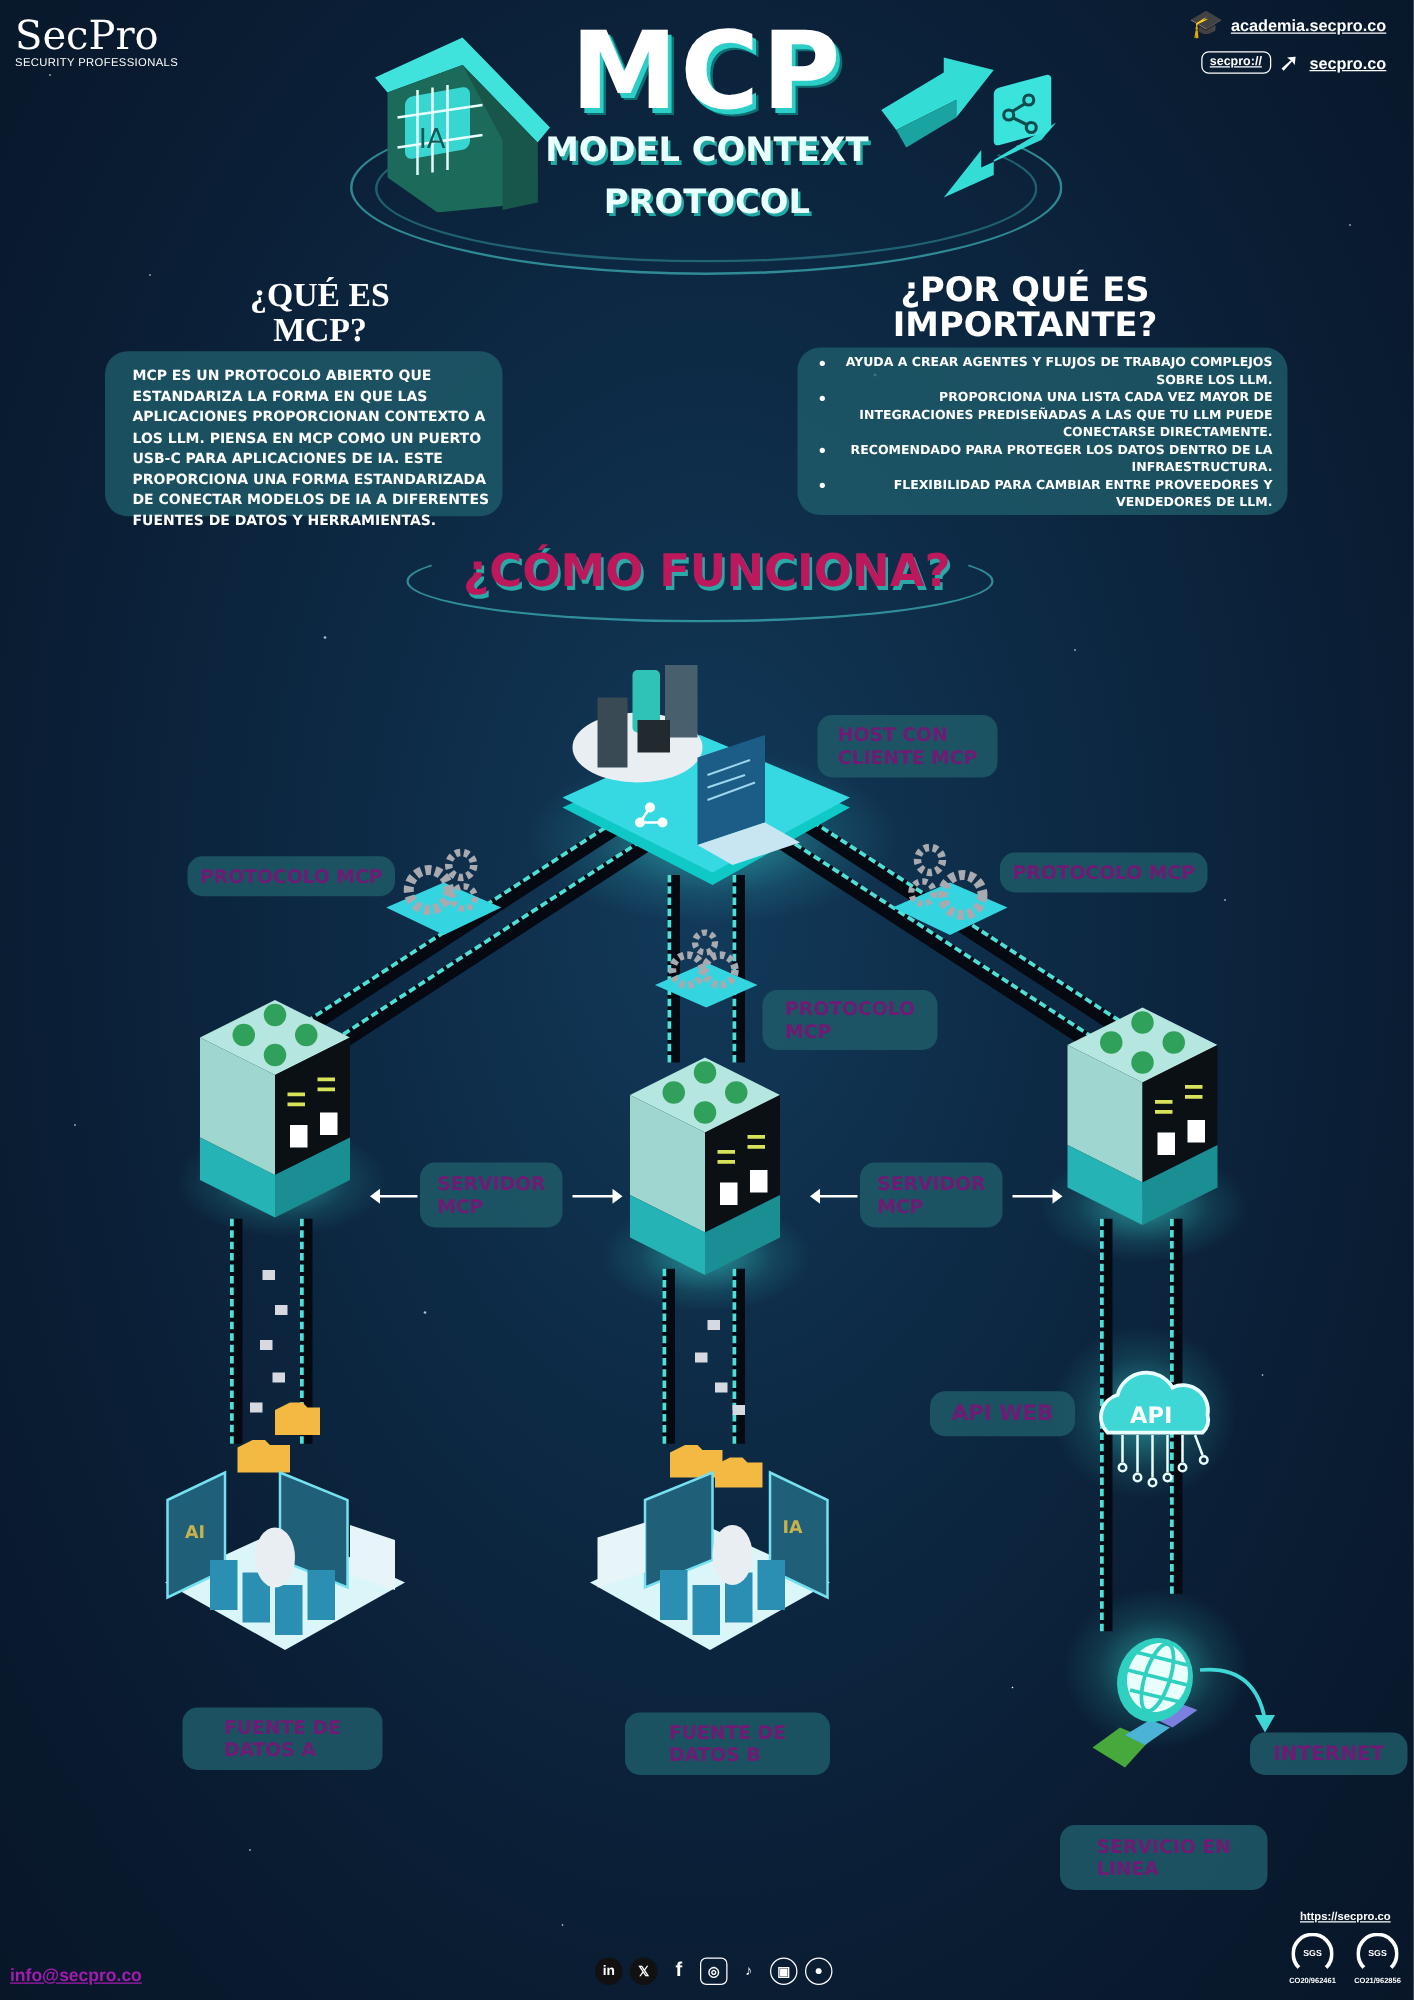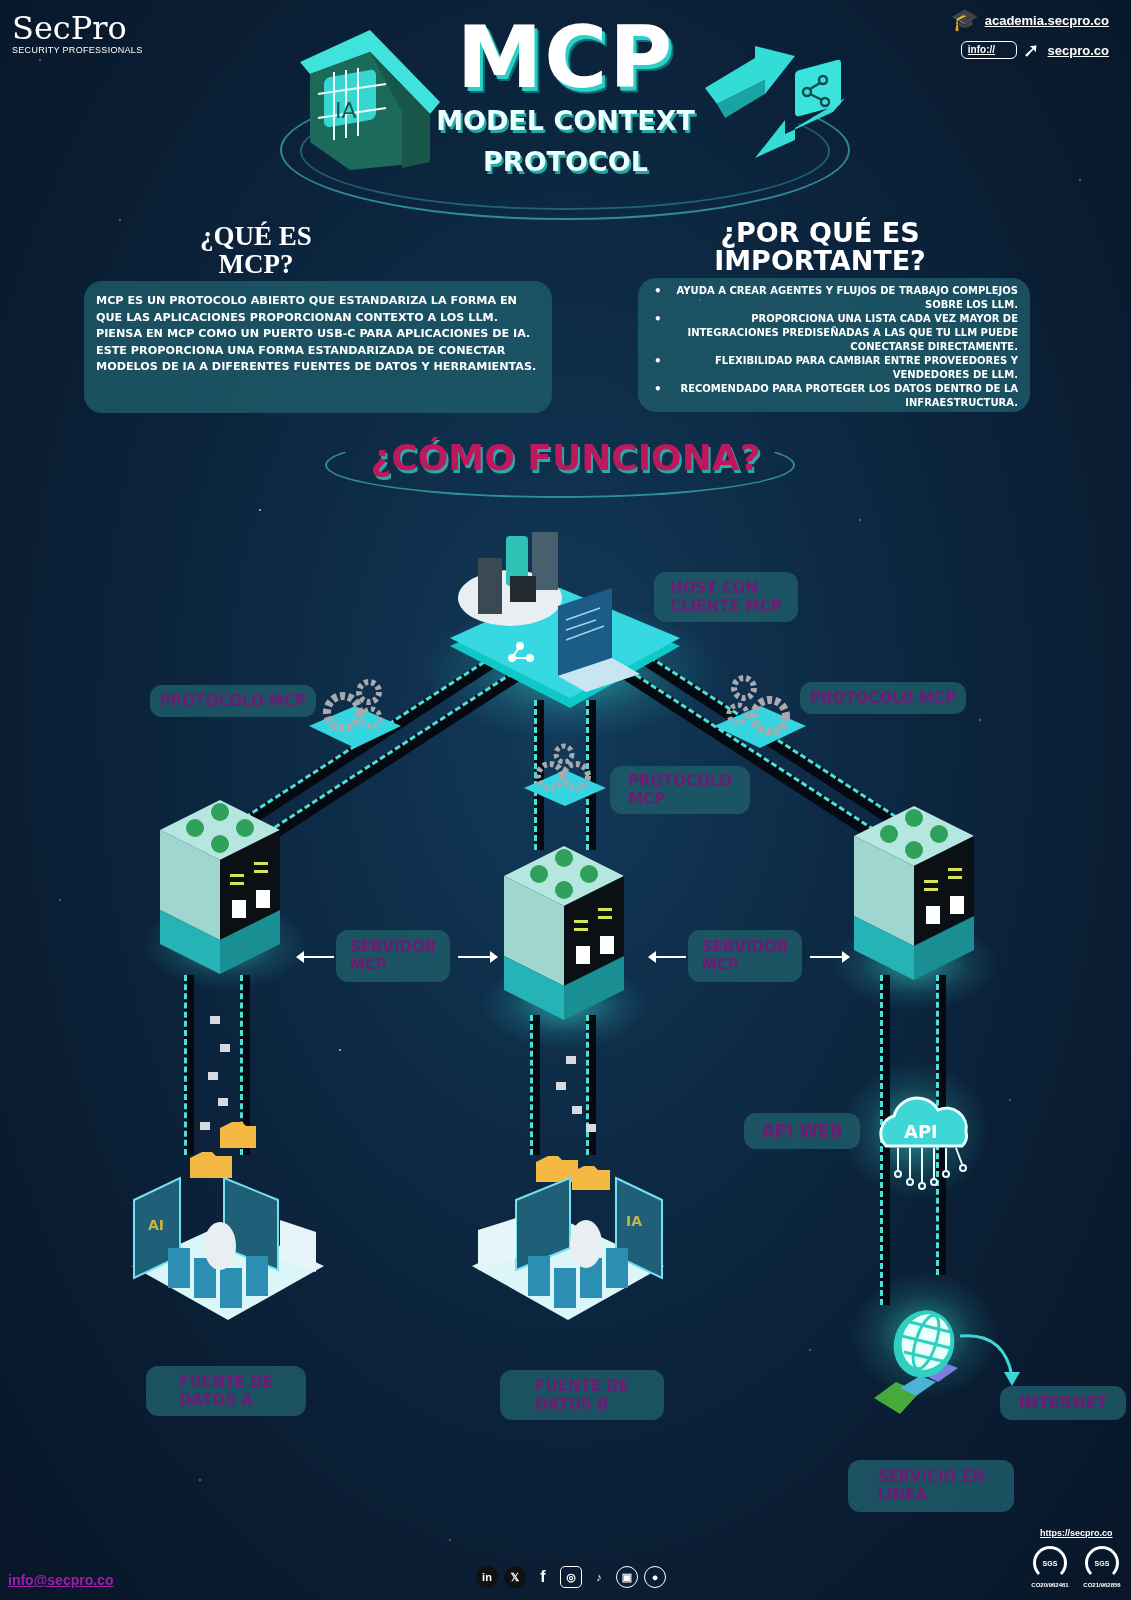--- a/index.html
+++ b/index.html
@@ -53,21 +53,21 @@
   .orbit { border: 2px solid rgba(78,220,220,0.55); border-radius: 50%; border-top-color: transparent; }
 
   
   .sec-h { font-family: "DejaVu Sans", sans-serif; font-weight: bold; color: #fff; text-align: center; font-size: 27px; line-height: 28px; }
   .card {
     background: rgba(32, 96, 110, 0.75);
     border-radius: 18px;
     font-family: "DejaVu Sans", sans-serif; font-weight: bold;
     color: #fff;
   }
-  .card.what { left: 84px; top: 281px; width: 468px; height: 132px; padding: 12px 10px 10px 12px; font-size: 11.2px; line-height: 16.5px; }
+  .card.what { left: 84px; top: 281px; width: 318px; height: 132px; padding: 12px 10px 10px 22px; font-size: 11.2px; line-height: 16.5px; }
   .card.why { left: 638px; top: 278px; width: 392px; height: 134px; padding: 6px 12px 6px 10px; font-size: 10px; line-height: 14px; }
   .card.why ul { list-style: none; }
   .card.why li { position: relative; padding-left: 24px; text-align: right; }
   .card.why li::before { content: "•"; position: absolute; left: 6px; top: 0; font-size: 12px; }
 
   .how-title { left: 0; width: 1131px; top: 438px; text-align: center; font-weight: bold; font-size: 36px; line-height: 40px; color: #be185d; text-shadow: 2px 3px 0 #2aa9a6; }
 
   
   .lbl {
     position: absolute;
@@ -108,21 +108,21 @@
   <div class="logo-main">SecPro</div>
   <div class="logo-sub">SECURITY PROFESSIONALS</div>
 </div>
 
 <div class="abs top-links">
   <div class="link-row">
     <span class="cap-icon">🎓</span>
     <a class="link">academia.secpro.co</a>
   </div>
   <div class="link-row" style="margin-top:6px">
-    <span class="url-box">info://</span>
+    <span class="url-box">secpro://</span>
     <span class="cursor-icon">➚</span>
     <a class="link">secpro.co</a>
   </div>
 </div>
 
 <div class="abs orbit" style="left:280px; top:80px; width:570px; height:140px;"></div>
 <div class="abs orbit" style="left:300px; top:92px; width:530px; height:118px; opacity:0.6"></div>
 
 <svg class="abs house" viewBox="0 0 160 148">
   <polygon points="10,40 80,8 150,80 140,92 80,30 20,52" fill="#3fe3dc"></polygon>
@@ -168,22 +168,22 @@
 </div>
 
 <div class="abs sec-h" style="left:700px; top:219px; width:240px;">
   <div>¿POR QUÉ ES</div>
   <div>IMPORTANTE?</div>
 </div>
 <div class="abs card why">
   <ul>
     <li>AYUDA A CREAR AGENTES Y FLUJOS DE TRABAJO COMPLEJOS SOBRE LOS LLM.</li>
     <li>PROPORCIONA UNA LISTA CADA VEZ MAYOR DE INTEGRACIONES PREDISEÑADAS A LAS QUE TU LLM PUEDE CONECTARSE DIRECTAMENTE.</li>
+    <li>RECOMENDADO PARA PROTEGER LOS DATOS DENTRO DE LA INFRAESTRUCTURA.</li>
     <li>FLEXIBILIDAD PARA CAMBIAR ENTRE PROVEEDORES Y VENDEDORES DE LLM.</li>
-    <li>RECOMENDADO PARA PROTEGER LOS DATOS DENTRO DE LA INFRAESTRUCTURA.</li>
   </ul>
 </div>
 
 <div class="abs orbit" style="left:325px; top:432px; width:470px; height:66px;"></div>
 <div class="abs how-title">¿CÓMO FUNCIONA?</div>
 
 <div class="glow" style="left:420px; top:600px; width:300px; height:140px;"></div>
 <div class="glow" style="left:140px; top:900px; width:170px; height:90px;"></div>
 <div class="glow" style="left:480px; top:960px; width:170px; height:90px;"></div>
 <div class="glow" style="left:830px; top:920px; width:170px; height:90px;"></div>
@@ -249,21 +249,21 @@
   <circle cx="28" cy="42" r="9" fill="none" stroke="#a9a9b0" stroke-width="5" stroke-dasharray="4 3"></circle>
 </svg>
 <div class="lbl" style="left:800px; top:682px; width:166px; height:32px;">PROTOCOLO MCP</div>
 
 <svg class="abs" style="left:520px; top:740px; width:90px; height:70px;" viewBox="0 0 90 70">
   <polygon points="4,48 45,30 86,48 45,66" fill="#34d5e0"></polygon>
   <circle cx="30" cy="36" r="12" fill="none" stroke="#a9a9b0" stroke-width="6" stroke-dasharray="4 3"></circle>
   <circle cx="56" cy="36" r="12" fill="none" stroke="#a9a9b0" stroke-width="6" stroke-dasharray="4 3"></circle>
   <circle cx="44" cy="14" r="8" fill="none" stroke="#a9a9b0" stroke-width="5" stroke-dasharray="4 3"></circle>
 </svg>
-<div class="lbl" style="left:610px; top:766px; width:140px; height:48px;">
+<div class="lbl" style="left:610px; top:792px; width:140px; height:48px;">
   <div>
       <div>PROTOCOLO</div>
       <div>MCP</div>
     </div>
 </div>
 
 <svg class="abs" style="left:150px; top:790px; width:140px; height:190px;" viewBox="0 0 140 190">
   <polygon points="10,40 70,10 130,40 70,70" fill="#b6e6e0"></polygon>
   <circle cx="70" cy="22" r="9" fill="#2fa15a"></circle>
     <circle cx="45" cy="38" r="9" fill="#2fa15a"></circle>

